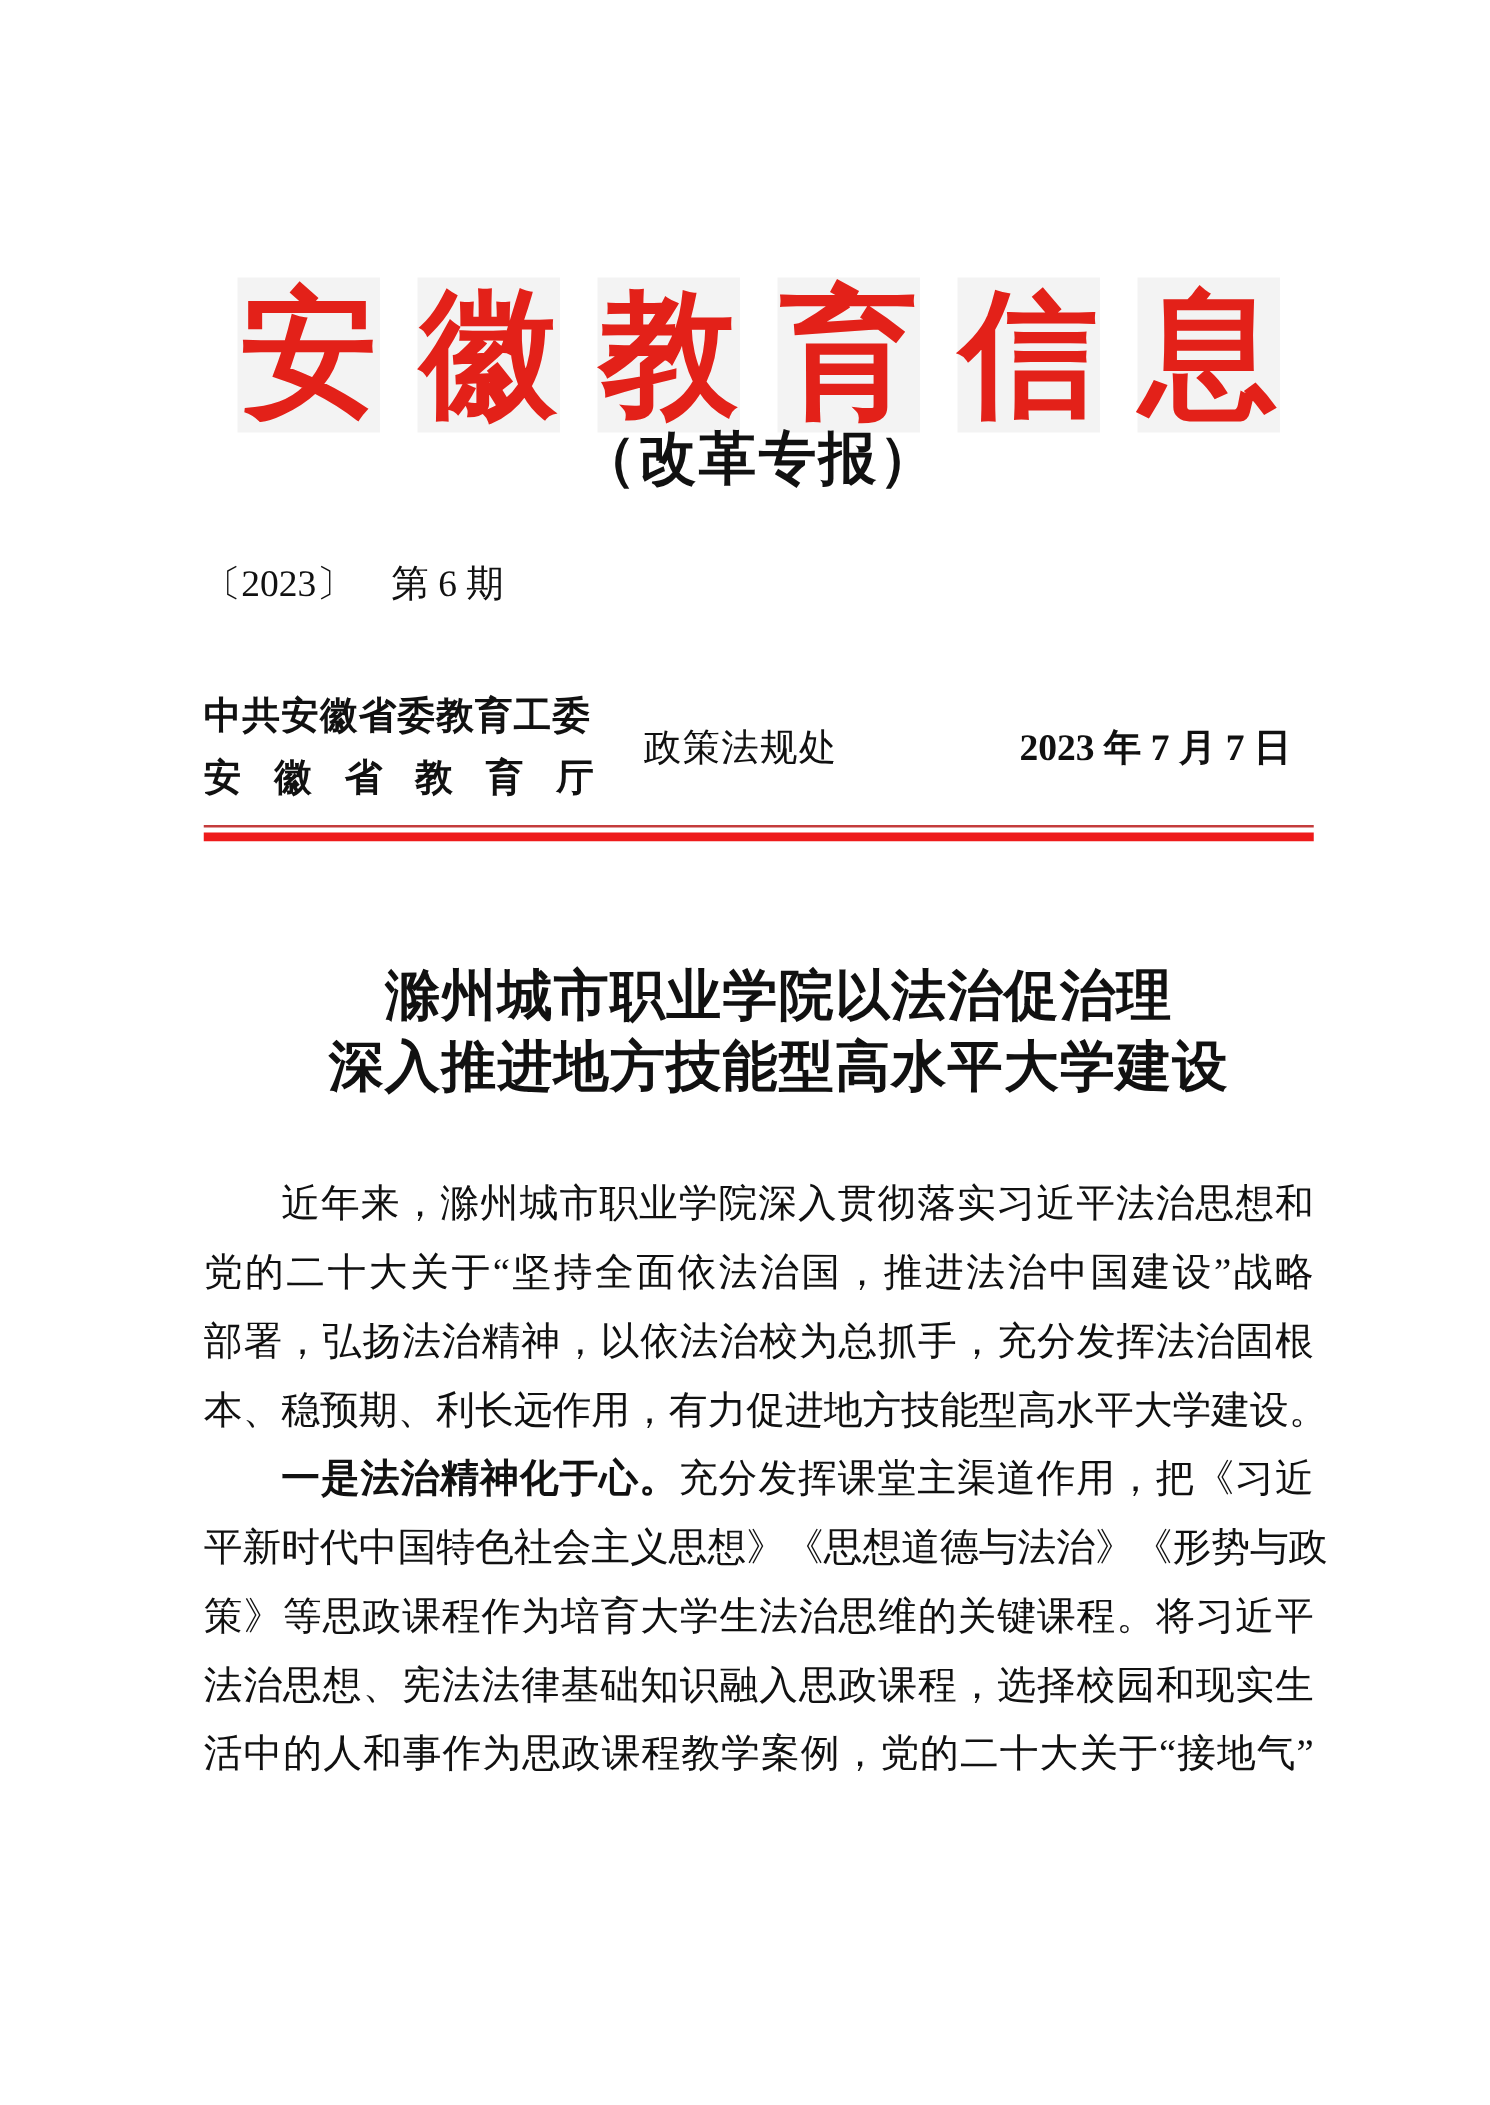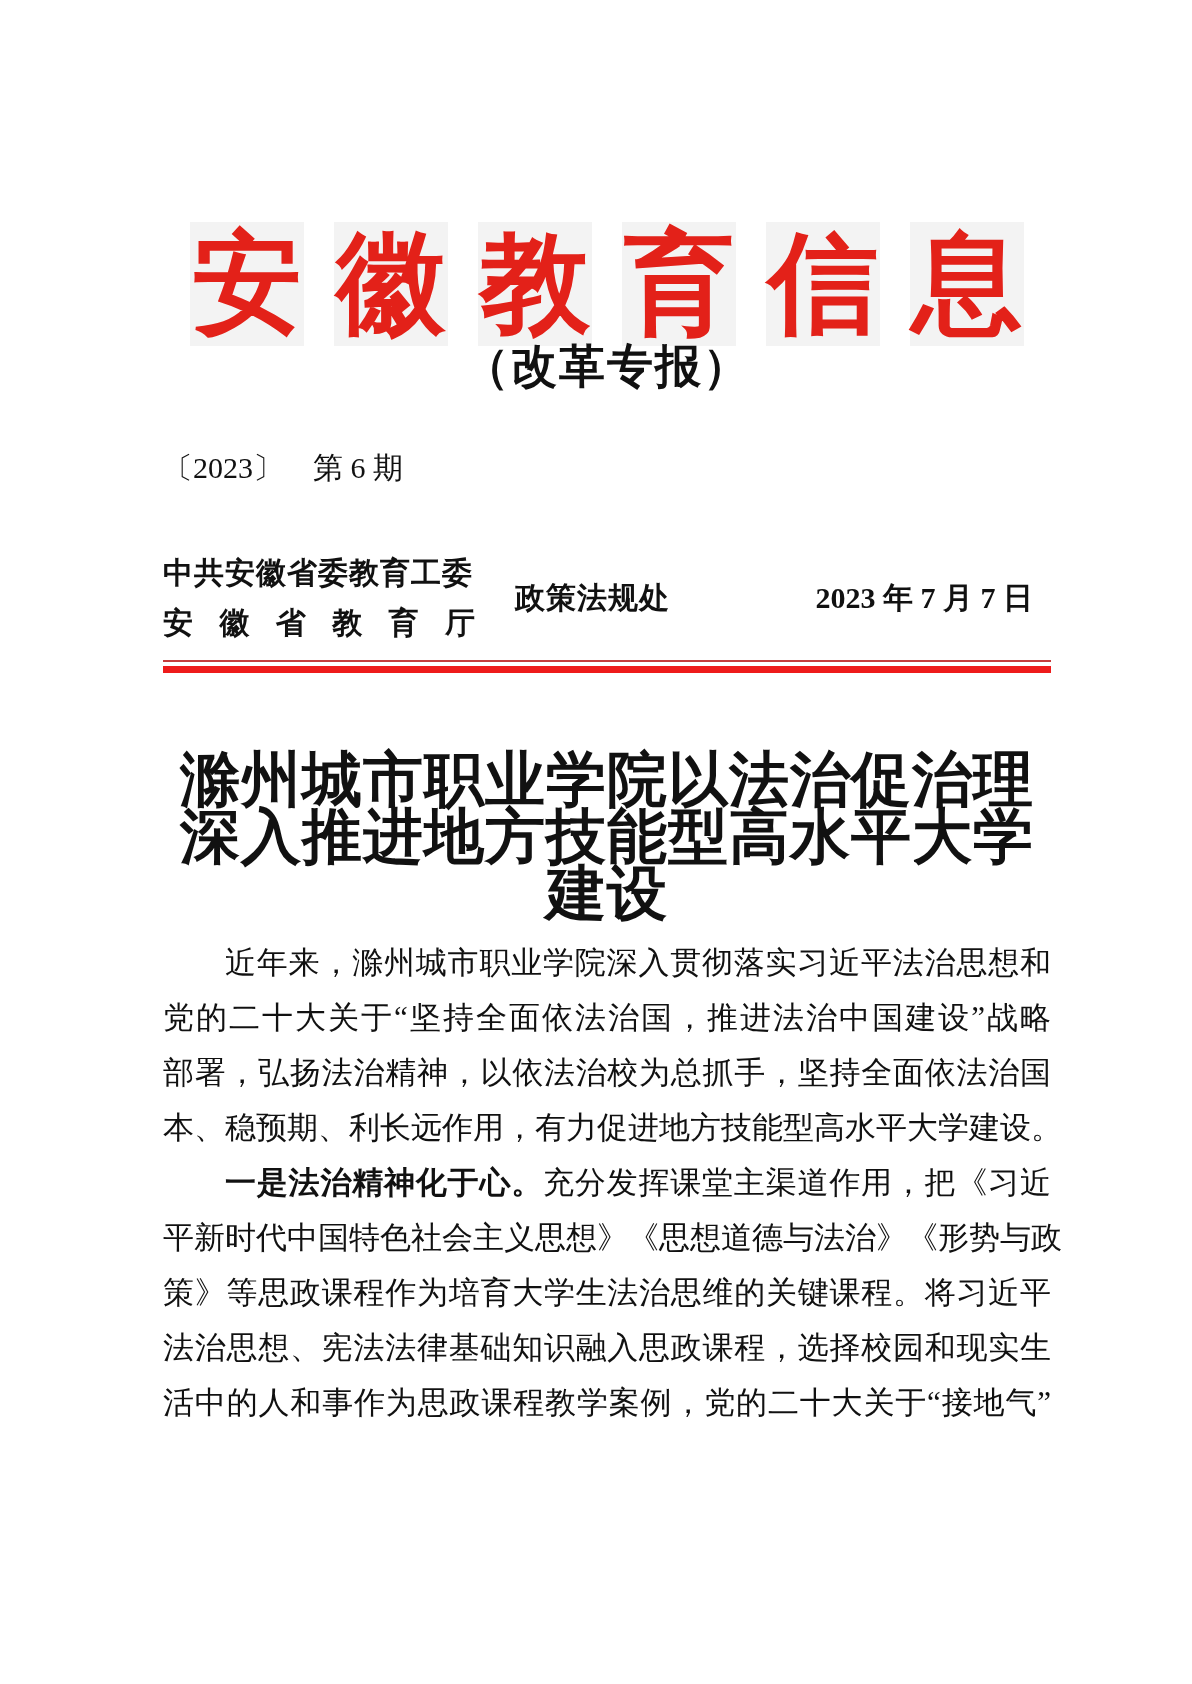--- a/index.html
+++ b/index.html
@@ -74,21 +74,21 @@
     letter-spacing: 1px;
     white-space: nowrap;
   }
   .org2 {
     line-height: 50px;
     text-align: justify;
     text-align-last: justify;
   }
   .dept {
     margin-left: 40px;
-    font-weight: 700;
+    font-weight: 400;
     letter-spacing: 1px;
   }
   .date {
     margin-left: auto;
     padding-right: 18px;
     font-weight: 700;
     white-space: nowrap;
   }
   
   .rule-thin {
@@ -97,23 +97,23 @@
     background: #c43c3c;
   }
   .rule-thick {
     top: 666px;
     height: 7px;
     background: #ee1b1b;
   }
   
   .atitle {
     top: 752px;
-    margin: 0;
+    margin: 16px;
     text-align: center;
-    font-size: 60px;
+    font-size: 44px;
     line-height: 57px;
     font-weight: 700;
     letter-spacing: 1px;
   }
   
   .body {
     top: 935px;
   }
   .bline {
     font-size: 31px;
@@ -164,21 +164,21 @@
   <div class="col rule-thick"></div>
 
   <h1 class="col atitle">
     <div>滁州城市职业学院以法治促治理</div>
     <div>深入推进地方技能型高水平大学建设</div>
   </h1>
 
   <div class="col body">
     <div class="bline indent">近年来，滁州城市职业学院深入贯彻落实习近平法治思想和</div>
     <div class="bline">党的二十大关于“坚持全面依法治国，推进法治中国建设”战略</div>
-    <div class="bline">部署，弘扬法治精神，以依法治校为总抓手，坚持全面依法治国</div>
+    <div class="bline">部署，弘扬法治精神，以依法治校为总抓手，充分发挥法治固根</div>
     <div class="bline">本、稳预期、利长远作用，有力促进地方技能型高水平大学建设。</div>
     <div class="bline indent"><span class="lead">一是法治精神化于心。</span><span>充分发挥课堂主渠道作用，把《习近</span></div>
     <div class="bline">平新时代中国特色社会主义思想》《思想道德与法治》《形势与政</div>
     <div class="bline">策》等思政课程作为培育大学生法治思维的关键课程。将习近平</div>
     <div class="bline">法治思想、宪法法律基础知识融入思政课程，选择校园和现实生</div>
     <div class="bline">活中的人和事作为思政课程教学案例，党的二十大关于“接地气”</div>
   </div>
 
 </div>
 

